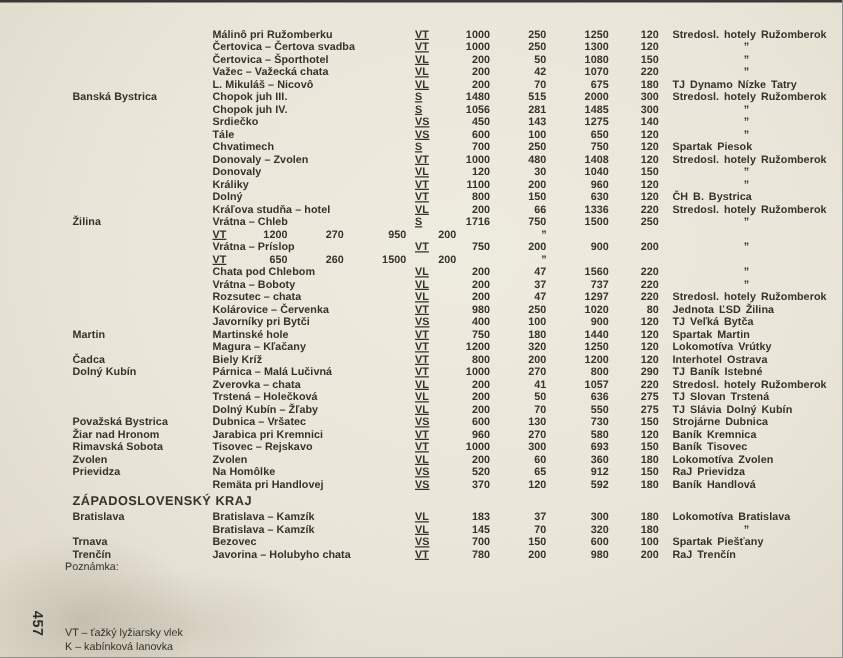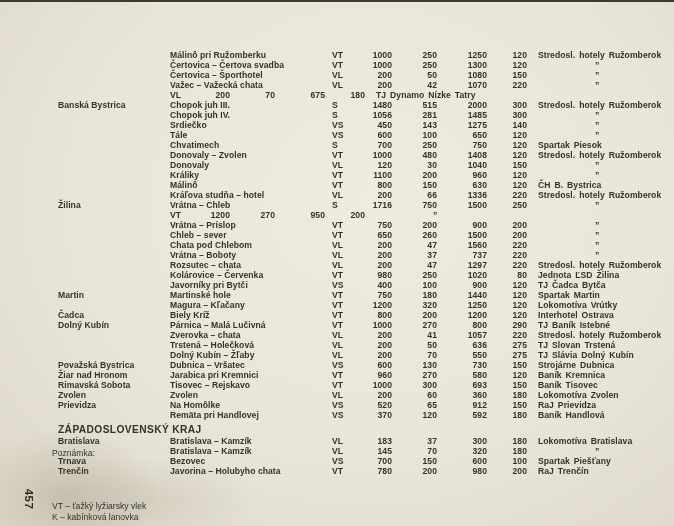--- a/index.html
+++ b/index.html
@@ -8,26 +8,26 @@
     background:radial-gradient(ellipse at 55% 38%, #eeebdf 0%, #e9e5d8 55%, #ddd8c8 100%);
     font-family:"Liberation Sans", sans-serif;
     color:#35322b;
   }
   .top-edge{position:absolute;top:0;left:0;right:0;height:2px;background:#1c1c1c;opacity:.85;}
   .smudge{position:absolute;left:-30px;bottom:-40px;width:190px;height:140px;
     background:radial-gradient(ellipse at center, rgba(108,98,78,.22) 0%, rgba(108,98,78,0) 70%);}
   .smudge2{position:absolute;left:40px;bottom:-20px;width:220px;height:90px;
     background:radial-gradient(ellipse at center, rgba(108,98,78,.12) 0%, rgba(108,98,78,0) 70%);}
 
-  .tbl{position:absolute;left:58px;top:22px;width:616px;margin-top:28px;}
+  .tbl{position:absolute;left:58px;top:22px;width:616px;}
   .row{display:flex;height:10px;line-height:10px;font-size:8.6px;font-weight:700;
     white-space:nowrap;letter-spacing:.05px;}
   .c-region{width:112px;flex:0 0 112px;}
   .c-name{width:162px;flex:0 0 162px;}
-  .c-type{width:27px;flex:0 0 27px;}
+  .c-type{width:27px;flex:0 0 27px;text-decoration:underline;}
   .c-n{text-align:right;}
   .n1{width:33px;flex:0 0 33px;}
   .n2{width:45px;flex:0 0 45px;}
   .n3{width:50px;flex:0 0 50px;}
   .n4{width:40px;flex:0 0 40px;}
   .c-org{padding-left:11px;word-spacing:1.5px;}
   .c-org.ditto{padding-left:68px;word-spacing:0;}
   .section-row{height:16px;line-height:20px;font-size:10.2px;font-weight:700;
     letter-spacing:.4px;white-space:nowrap;}
 
@@ -85,20 +85,21 @@
         <span class="c-name">Važec – Važecká chata</span>
         <span class="c-type">VL</span>
         <span class="c-n n1">200</span>
         <span class="c-n n2">42</span>
         <span class="c-n n3">1070</span>
         <span class="c-n n4">220</span>
         <span class="c-org ditto">”</span>
       </div>
       <div class="row">
         <span class="c-region"></span>
+        <span class="c-name">L. Mikuláš – Nicovô</span>
         <span class="c-type">VL</span>
         <span class="c-n n1">200</span>
         <span class="c-n n2">70</span>
         <span class="c-n n3">675</span>
         <span class="c-n n4">180</span>
         <span class="c-org">TJ Dynamo Nízke Tatry</span>
       </div>
       <div class="row">
         <span class="c-region">Banská Bystrica</span>
         <span class="c-name">Chopok juh III.</span>
@@ -174,21 +175,21 @@
         <span class="c-name">Králiky</span>
         <span class="c-type">VT</span>
         <span class="c-n n1">1100</span>
         <span class="c-n n2">200</span>
         <span class="c-n n3">960</span>
         <span class="c-n n4">120</span>
         <span class="c-org ditto">”</span>
       </div>
       <div class="row">
         <span class="c-region"></span>
-        <span class="c-name">Málinô</span>
+        <span class="c-name">Dolný</span>
         <span class="c-type">VT</span>
         <span class="c-n n1">800</span>
         <span class="c-n n2">150</span>
         <span class="c-n n3">630</span>
         <span class="c-n n4">120</span>
         <span class="c-org">ČH B. Bystrica</span>
       </div>
       <div class="row">
         <span class="c-region"></span>
         <span class="c-name">Kráľova studňa – hotel</span>
@@ -223,21 +224,20 @@
         <span class="c-name">Vrátna – Príslop</span>
         <span class="c-type">VT</span>
         <span class="c-n n1">750</span>
         <span class="c-n n2">200</span>
         <span class="c-n n3">900</span>
         <span class="c-n n4">200</span>
         <span class="c-org ditto">”</span>
       </div>
       <div class="row">
         <span class="c-region"></span>
-        <span class="c-name">Chleb – sever</span>
         <span class="c-type">VT</span>
         <span class="c-n n1">650</span>
         <span class="c-n n2">260</span>
         <span class="c-n n3">1500</span>
         <span class="c-n n4">200</span>
         <span class="c-org ditto">”</span>
       </div>
       <div class="row">
         <span class="c-region"></span>
         <span class="c-name">Chata pod Chlebom</span>
@@ -279,21 +279,21 @@
         <span class="c-org">Jednota ĽSD Žilina</span>
       </div>
       <div class="row">
         <span class="c-region"></span>
         <span class="c-name">Javorníky pri Bytči</span>
         <span class="c-type">VS</span>
         <span class="c-n n1">400</span>
         <span class="c-n n2">100</span>
         <span class="c-n n3">900</span>
         <span class="c-n n4">120</span>
-        <span class="c-org">TJ Čadca Bytča</span>
+        <span class="c-org">TJ Veľká Bytča</span>
       </div>
       <div class="row">
         <span class="c-region">Martin</span>
         <span class="c-name">Martinské hole</span>
         <span class="c-type">VT</span>
         <span class="c-n n1">750</span>
         <span class="c-n n2">180</span>
         <span class="c-n n3">1440</span>
         <span class="c-n n4">120</span>
         <span class="c-org">Spartak Martin</span>

